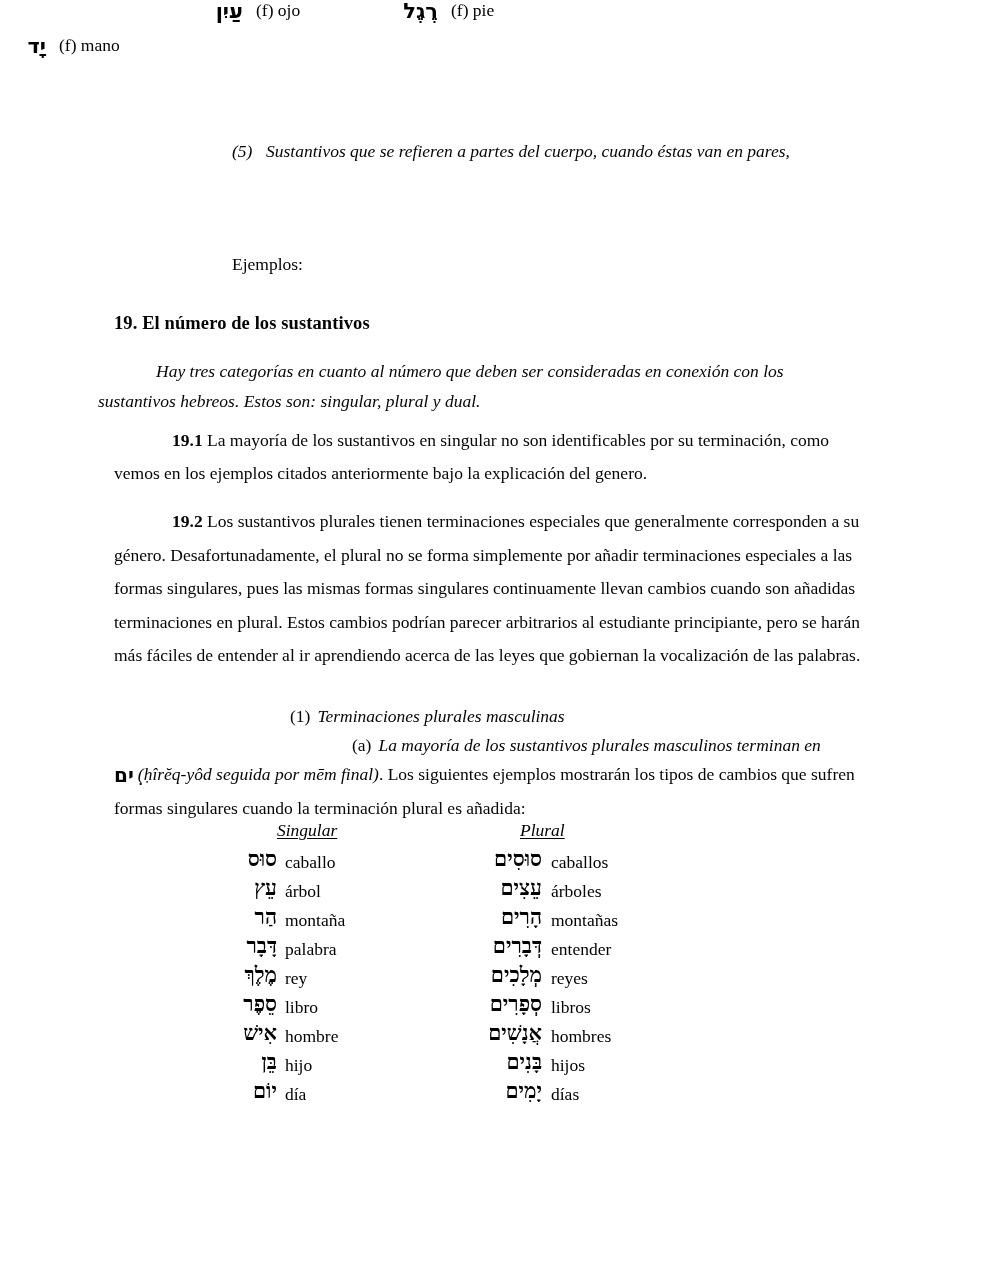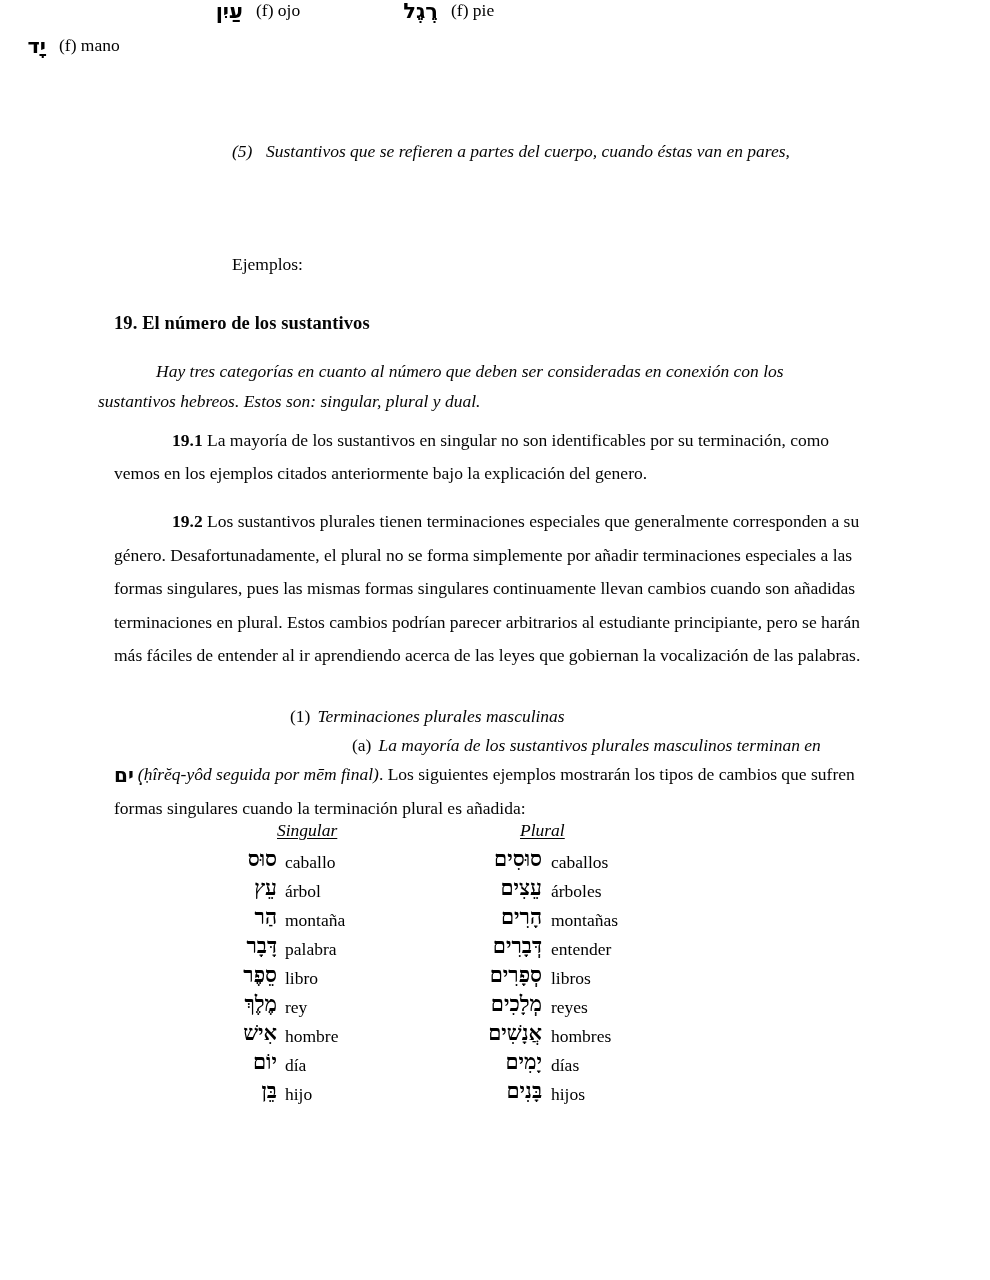--- a/index.html
+++ b/index.html
@@ -308,68 +308,68 @@
         <span class="gloss">palabra</span>
       </div>
       <div class="cell c-plur">
         <span class="heb hebrew">דְּבָרִים</span>
         <span class="gloss">entender</span>
       </div>
     </div>
 
     <div class="row">
       <div class="cell c-sing">
+        <span class="heb hebrew">מֶלֶךְ</span>
+        <span class="gloss">rey</span>
+      </div>
+      <div class="cell c-plur">
+        <span class="heb hebrew">מְלָכִים</span>
+        <span class="gloss">reyes</span>
+      </div>
+    </div>
+
+    <div class="row">
+      <div class="cell c-sing">
         <span class="heb hebrew">סֵפֶר</span>
         <span class="gloss">libro</span>
       </div>
       <div class="cell c-plur">
         <span class="heb hebrew">סְפָרִים</span>
         <span class="gloss">libros</span>
       </div>
     </div>
 
     <div class="row">
       <div class="cell c-sing">
-        <span class="heb hebrew">מֶלֶךְ</span>
-        <span class="gloss">rey</span>
-      </div>
-      <div class="cell c-plur">
-        <span class="heb hebrew">מְלָכִים</span>
-        <span class="gloss">reyes</span>
-      </div>
-    </div>
-
-    <div class="row">
-      <div class="cell c-sing">
         <span class="heb hebrew">אִישׁ</span>
         <span class="gloss">hombre</span>
       </div>
       <div class="cell c-plur">
         <span class="heb hebrew">אֲנָשִׁים</span>
         <span class="gloss">hombres</span>
       </div>
     </div>
 
     <div class="row">
       <div class="cell c-sing">
+        <span class="heb hebrew">בֵּן</span>
+        <span class="gloss">hijo</span>
+      </div>
+      <div class="cell c-plur">
+        <span class="heb hebrew">בָּנִים</span>
+        <span class="gloss">hijos</span>
+      </div>
+    </div>
+
+    <div class="row">
+      <div class="cell c-sing">
         <span class="heb hebrew">יוֹם</span>
         <span class="gloss">día</span>
       </div>
       <div class="cell c-plur">
         <span class="heb hebrew">יָמִים</span>
         <span class="gloss">días</span>
       </div>
     </div>
 
-    <div class="row">
-      <div class="cell c-sing">
-        <span class="heb hebrew">בֵּן</span>
-        <span class="gloss">hijo</span>
-      </div>
-      <div class="cell c-plur">
-        <span class="heb hebrew">בָּנִים</span>
-        <span class="gloss">hijos</span>
-      </div>
-    </div>
-
   </div>
 
 </div>
 
 </body></html>

